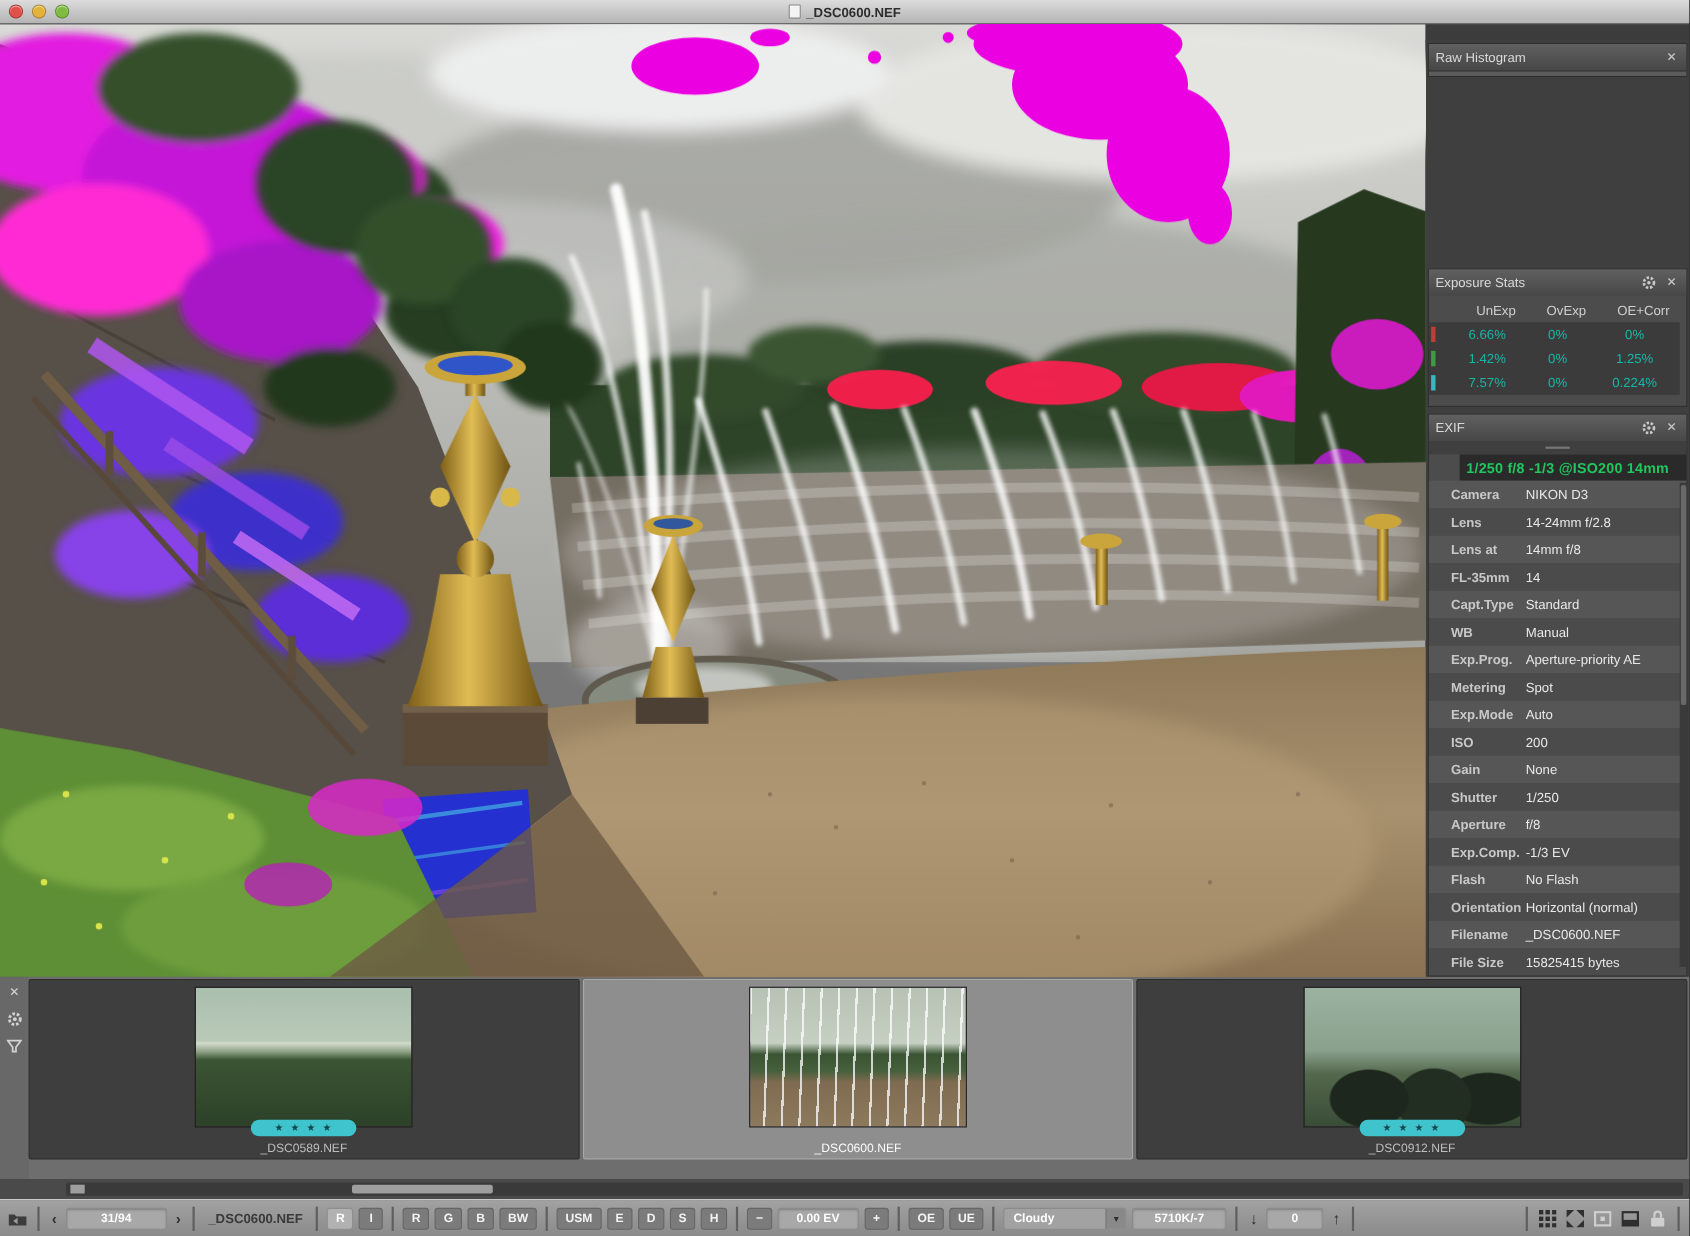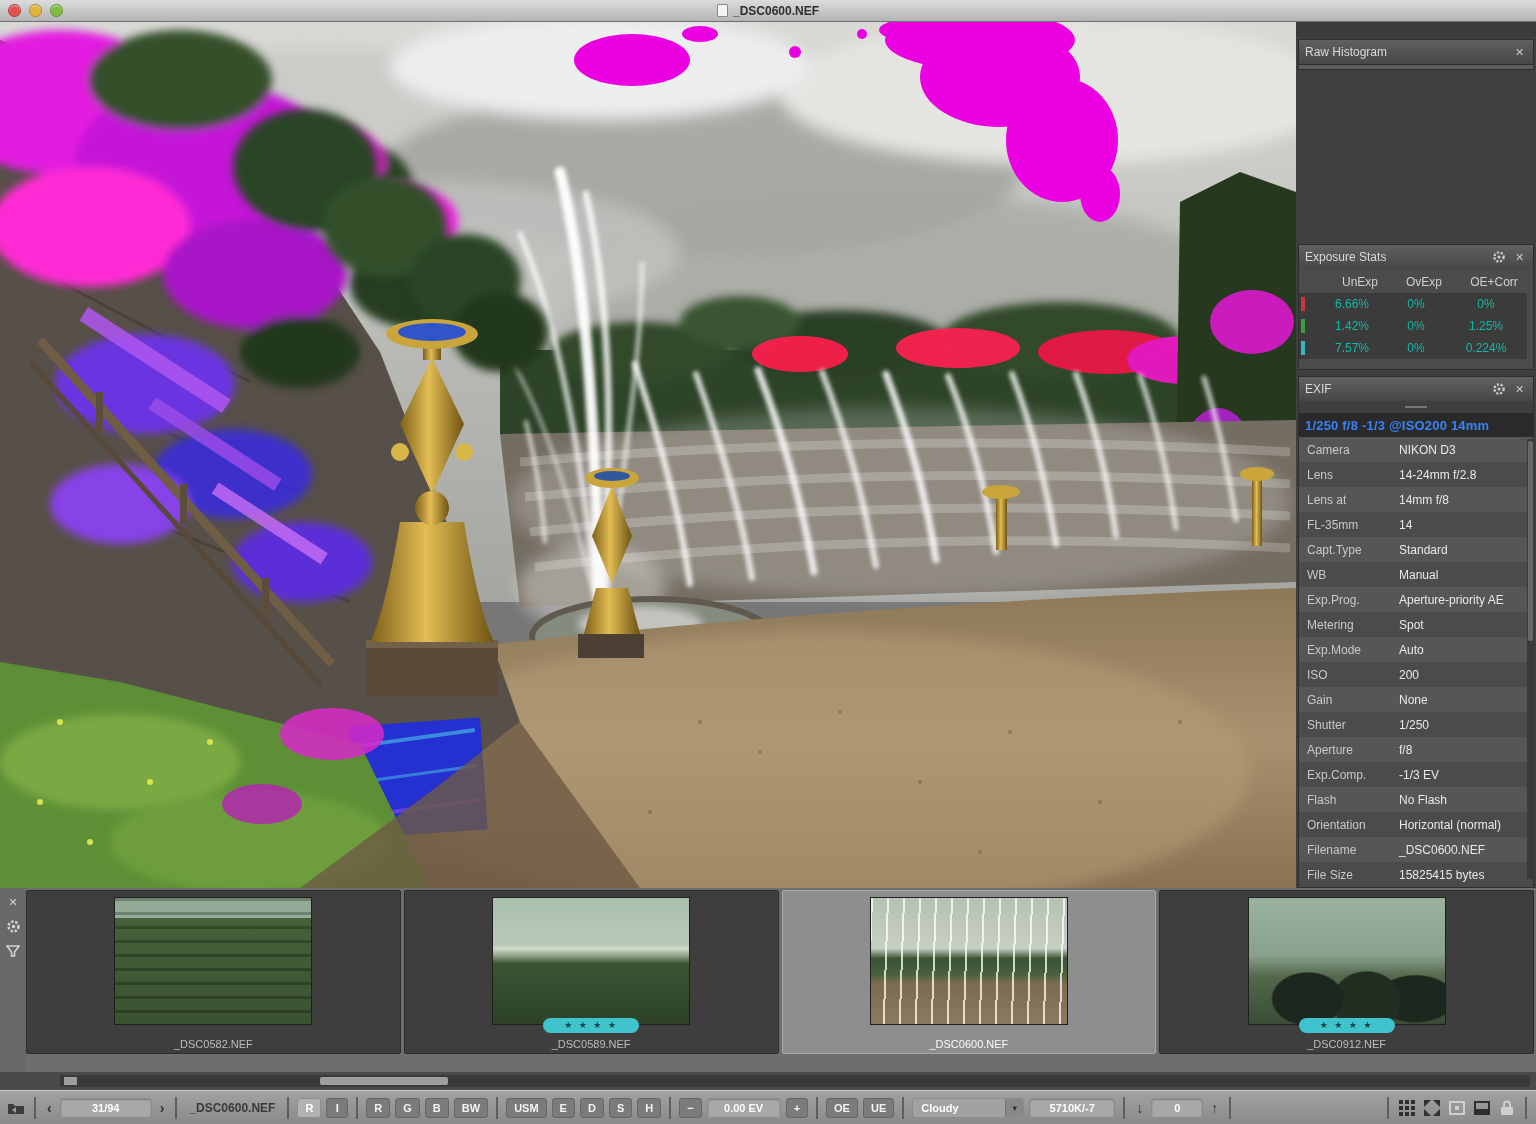--- a/index.html
+++ b/index.html
@@ -45,27 +45,27 @@
   .expo-hrow div { text-align:center; }
   .expo-rows { background:#3b3b3b; margin:2px 6px 2px 0; }
   .expo-row { display:grid; grid-template-columns:20px 66px 62px 78px; height:22px; align-items:center; }
   .chip { width:4px; height:14px; margin-left:2px; }
   .expo-row div.v { text-align:center; color:#14b8a6; }
 
   
   .exif-gap { height:12px; background:#3f3f3f; position:relative; }
   .exif-gap::after { content:""; position:absolute; left:50%; top:5px; width:22px; height:2px;
     margin-left:-11px; background:#777; }
-  .exif-summary { height:24px; background:#2a2a2a; color:#3b82f6; font-weight:bold; font-size:13px;
-    display:flex; align-items:center; padding:0 6px; letter-spacing:.2px; }
+  .exif-summary { height:24px; background:#2a2a2a; color:#22c55e; font-weight:bold; font-size:13px;
+    display:flex; align-items:center; padding:0 6px; letter-spacing:.2px;margin-left:28px; }
   .exif-rows { }
   .exif-row { height:25px; display:flex; align-items:center; font-size:12px; }
   .exif-row:nth-child(odd){ background:#565656; }
   .exif-row:nth-child(even){ background:#4b4b4b; }
-  .exif-row .k { width:100px; padding-left:8px; color:#c8c8c8; }
+  .exif-row .k { width:88px; padding-left:20px; color:#c8c8c8;font-weight:bold; }
   .exif-row .v { color:#e8e8e8; }
   .exif-hscroll { height:9px; background:#3a3a3a; border-top:1px solid #2e2e2e; position:relative;}
   .exif-hscroll .h { position:absolute; left:2px; top:2px; width:150px; height:5px; background:#6e6e6e; border-radius:2px;}
   .exif-vscroll { position:absolute; right:-1px; top:62px; width:7px; height:440px; background:#3a3a3a;}
   .exif-vscroll .h { position:absolute; top:2px; left:1px; width:5px; height:200px; background:#696969; border-radius:2px;}
 
   
   .filmstrip { position:absolute; left:0; top:888px; width:1536px; height:184px; background:#6e6e6e; }
   .rail { position:absolute; left:0; top:0; width:26px; height:184px; background:#686868;
     display:flex; flex-direction:column; align-items:center; padding-top:6px; gap:9px; color:#d2d2d2; }
@@ -525,24 +525,20 @@
       </div>
       <div class="ric">
         <svg width="14" height="14" viewBox="0 0 14 14">
           <path d="M1,2 L13,2 L8.5,8 L8.5,12 L5.5,12 L5.5,8 Z" fill="none" stroke="#d2d2d2" stroke-width="1.6"></path>
         </svg>
       </div>
     </div>
 
     <div class="thumbs">
       <div class="thumb">
-        <div class="img art2"></div>
-        <div class="lbl">_DSC0582.NEF</div>
-      </div>
-      <div class="thumb">
         <div class="img art3"></div>
         <div class="ratepill">★ ★ ★ ★</div>
         <div class="lbl">_DSC0589.NEF</div>
       </div>
       <div class="thumb selected">
         <div class="img art4"></div>
         <div class="lbl">_DSC0600.NEF</div>
       </div>
       <div class="thumb">
         <div class="img art6"></div>

